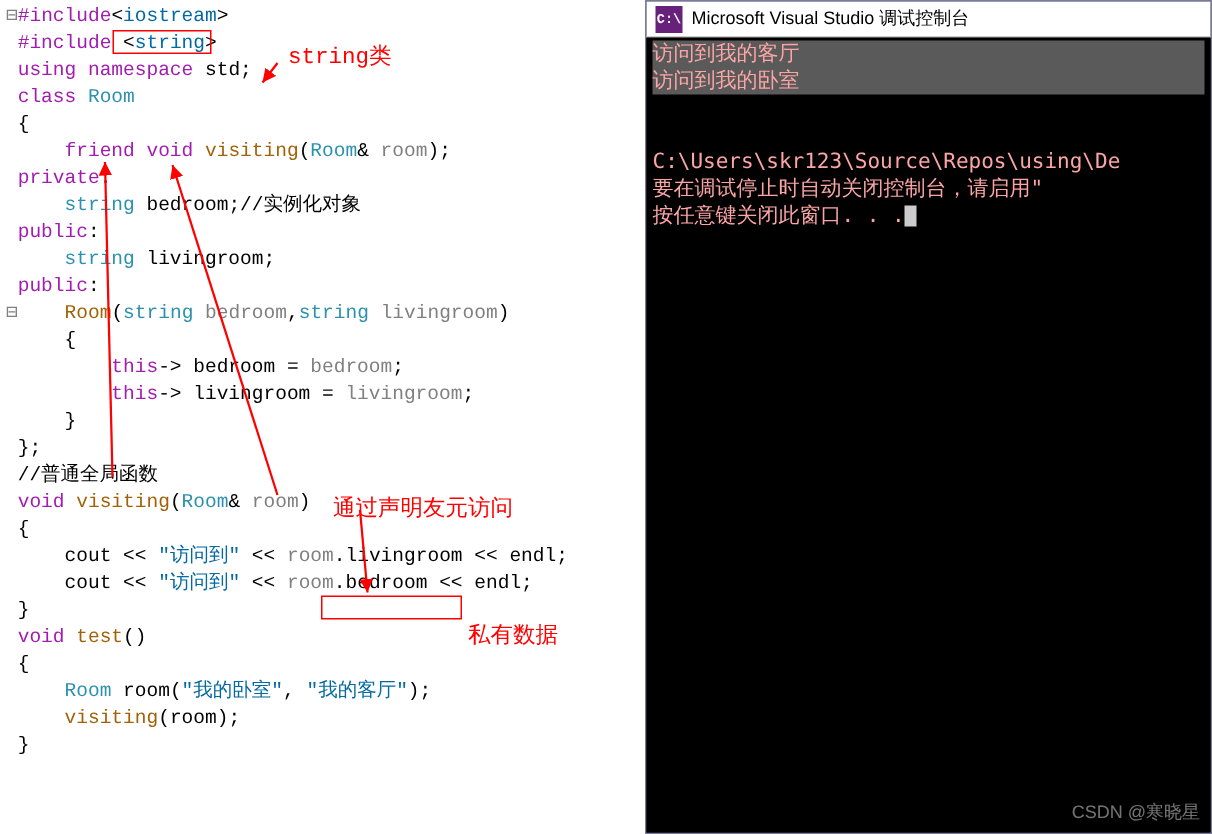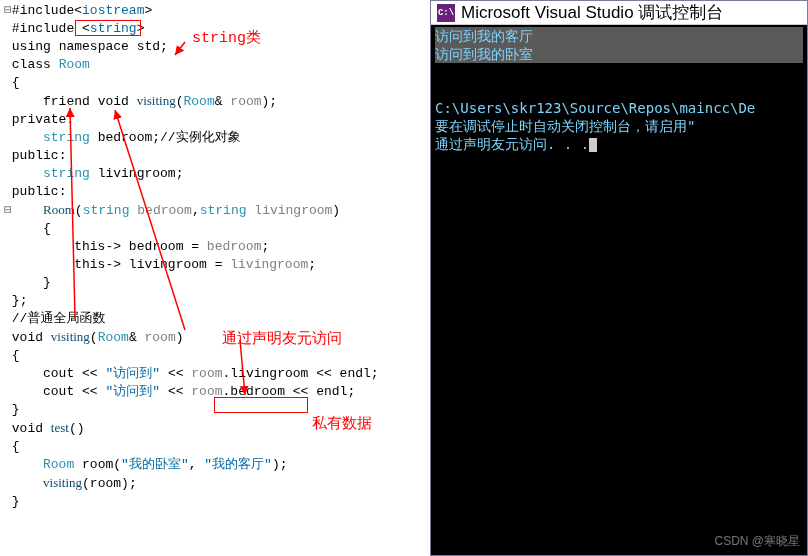--- a/index.html
+++ b/index.html
@@ -1,31 +1,31 @@
 <!DOCTYPE html>
 <html><head>
 <meta charset="utf-8">
 <style>
   * { margin: 0; padding: 0; box-sizing: border-box; }
   body { font-family: Consolas, "Courier New", monospace; font-size: 13px; width: 808px; height: 556px; display: flex; background: #fff; position: relative; overflow: hidden; }
   .editor { width: 430px; height: 556px; background: #fff; position: relative; padding: 2px 4px; line-height: 18px; white-space: pre; overflow: hidden; }
   .console-window { position: absolute; left: 430px; top: 0; width: 378px; height: 556px; background: #000; border: 1px solid #7a7a9c; }
   .console-title { background: #fff; height: 24px; display: flex; align-items: center; border-bottom: 1px solid #ccc; }
   .console-icon { width: 18px; height: 18px; background: #68217a; margin-left: 6px; margin-right: 6px; display: flex; align-items: center; justify-content: center; color: #fff; font-size: 9px; font-weight: bold; }
-  .console-title-text { font-family: "Microsoft YaHei", sans-serif; font-size: 17px; color: #000; }
-  .console-body { background: #000; color: #7dd3fc; font-family: SimSun, "NSimSun", monospace; font-size: 14px; padding: 2px 4px; line-height: 18px; height: calc(100% - 24px); white-space: pre-wrap; word-break: break-all; }
+  .console-title-text { font-family: "Microsoft YaHei", sans-serif; font-size: 12px; color: #000; }
+  .console-body { background: #000; color: #fca5a5; font-family: SimSun, "NSimSun", monospace; font-size: 14px; padding: 2px 4px; line-height: 18px; height: calc(100% - 24px); white-space: pre-wrap; word-break: break-all; }
   .console-body .top-out { background: #5a5a5a; display: block; }
-  .kw { color: #000000; }
+  .kw { color: #a21caf; }
   .type { color: #2b91af; }
   .str { color: #0369a1; }
   .comment { color: #000000; }
   .op { color: #000; }
   .gray { color: #808080; }
   .txt { color: #000; }
-  .func { color: #0c4a6e; font-family: Liberation Serif, serif; }
+  .func { color: #a16207; }
   .annotation { position: absolute; color: #ff0000; font-family: Liberation Mono, monospace; font-size: 15px; font-weight: 500; pointer-events: none; margin-left: 44px; }
   .box-red { border: 1px solid #ff0000; position: absolute; pointer-events: none; }
   .watermark { position: absolute; right: 8px; bottom: 6px; color: rgba(255,255,255,0.45); font-family: "Microsoft YaHei", sans-serif; font-size: 12px; text-align: center; }
   svg.arrows { position: absolute; left:0; top:0; width:430px; height:556px; pointer-events:none; }
   .cursor { display:inline-block; width:8px; height:14px; background:#ccc; vertical-align:middle; }
 </style>
 </head>
 <body>
 
 <div class="editor" id="editor"><div><span class="gray">⊟</span><span class="kw">#include</span><span class="op">&lt;</span><span class="str">iostream</span><span class="op">&gt;</span></div><div><span class="txt"> </span><span class="kw">#include</span><span class="txt"> </span><span class="op">&lt;</span><span class="str">string</span><span class="op">&gt;</span></div><div><span class="txt"> </span><span class="kw">using</span><span class="txt"> </span><span class="kw">namespace</span><span class="txt"> </span><span class="txt">std</span><span class="op">;</span></div><div><span class="txt"> </span><span class="kw">class</span><span class="txt"> </span><span class="type">Room</span></div><div><span class="txt"> </span><span class="op">{</span></div><div><span class="txt">     </span><span class="kw">friend</span><span class="txt"> </span><span class="kw">void</span><span class="txt"> </span><span class="func">visiting</span><span class="op">(</span><span class="type">Room</span><span class="op">&amp; </span><span class="gray">room</span><span class="op">)</span><span class="op">;</span></div><div><span class="txt"> </span><span class="kw">private</span><span class="op">:</span></div><div><span class="txt">     </span><span class="type">string</span><span class="txt"> bedroom</span><span class="op">;</span><span class="comment">//实例化对象</span></div><div><span class="txt"> </span><span class="kw">public</span><span class="op">:</span></div><div><span class="txt">     </span><span class="type">string</span><span class="txt"> livingroom</span><span class="op">;</span></div><div><span class="txt"> </span><span class="kw">public</span><span class="op">:</span></div><div><span class="gray">⊟</span><span class="txt">    </span><span class="func">Room</span><span class="op">(</span><span class="type">string</span><span class="txt"> </span><span class="gray">bedroom</span><span class="op">,</span><span class="type">string</span><span class="txt"> </span><span class="gray">livingroom</span><span class="op">)</span></div><div><span class="txt">     </span><span class="op">{</span></div><div><span class="txt">         </span><span class="kw">this</span><span class="op">-&gt; </span><span class="txt">bedroom</span><span class="op"> = </span><span class="gray">bedroom</span><span class="op">;</span></div><div><span class="txt">         </span><span class="kw">this</span><span class="op">-&gt; </span><span class="txt">livingroom</span><span class="op"> = </span><span class="gray">livingroom</span><span class="op">;</span></div><div><span class="txt">     </span><span class="op">}</span></div><div><span class="txt"> </span><span class="op">}</span><span class="op">;</span></div><div><span class="txt"> </span><span class="comment">//普通全局函数</span></div><div><span class="txt"> </span><span class="kw">void</span><span class="txt"> </span><span class="func">visiting</span><span class="op">(</span><span class="type">Room</span><span class="op">&amp; </span><span class="gray">room</span><span class="op">)</span></div><div><span class="txt"> </span><span class="op">{</span></div><div><span class="txt">     </span><span class="txt">cout</span><span class="txt"> </span><span class="op">&lt;&lt;</span><span class="txt"> </span><span class="str">"访问到"</span><span class="txt"> </span><span class="op">&lt;&lt;</span><span class="txt"> </span><span class="gray">room</span><span class="op">.</span><span class="txt">livingroom</span><span class="txt"> </span><span class="op">&lt;&lt;</span><span class="txt"> </span><span class="txt">endl</span><span class="op">;</span></div><div><span class="txt">     </span><span class="txt">cout</span><span class="txt"> </span><span class="op">&lt;&lt;</span><span class="txt"> </span><span class="str">"访问到"</span><span class="txt"> </span><span class="op">&lt;&lt;</span><span class="txt"> </span><span class="gray">room</span><span class="op">.</span><span class="txt">bedroom</span><span class="txt"> </span><span class="op">&lt;&lt;</span><span class="txt"> </span><span class="txt">endl</span><span class="op">;</span></div><div><span class="txt"> </span><span class="op">}</span></div><div><span class="txt"> </span><span class="kw">void</span><span class="txt"> </span><span class="func">test</span><span class="op">()</span></div><div><span class="txt"> </span><span class="op">{</span></div><div><span class="txt">     </span><span class="type">Room</span><span class="txt"> </span><span class="txt">room</span><span class="op">(</span><span class="str">"我的卧室"</span><span class="op">, </span><span class="str">"我的客厅"</span><span class="op">)</span><span class="op">;</span></div><div><span class="txt">     </span><span class="func">visiting</span><span class="op">(</span><span class="txt">room</span><span class="op">)</span><span class="op">;</span></div><div><span class="txt"> </span><span class="op">}</span></div></div>
@@ -50,18 +50,18 @@
 </svg>
 
 <div class="console-window">
   <div class="console-title">
     <div class="console-icon">C:\</div>
     <div class="console-title-text">Microsoft Visual Studio 调试控制台</div>
   </div>
   <div class="console-body"><span class="top-out"><span>访问到我的客厅</span>
 <span>访问到我的卧室</span></span>
 
-<span>C:\Users\skr123\Source\Repos\maincc\De</span>
+<span>C:\Users\skr123\Source\Repos\using\De</span>
 <span>要在调试停止时自动关闭控制台，请启用"</span>
-<span>通过声明友元访问. . .</span><span class="cursor"></span></div>
+<span>按任意键关闭此窗口. . .</span><span class="cursor"></span></div>
 </div>
 
 <div class="watermark">CSDN @寒晓星</div>
 
 </body></html>

